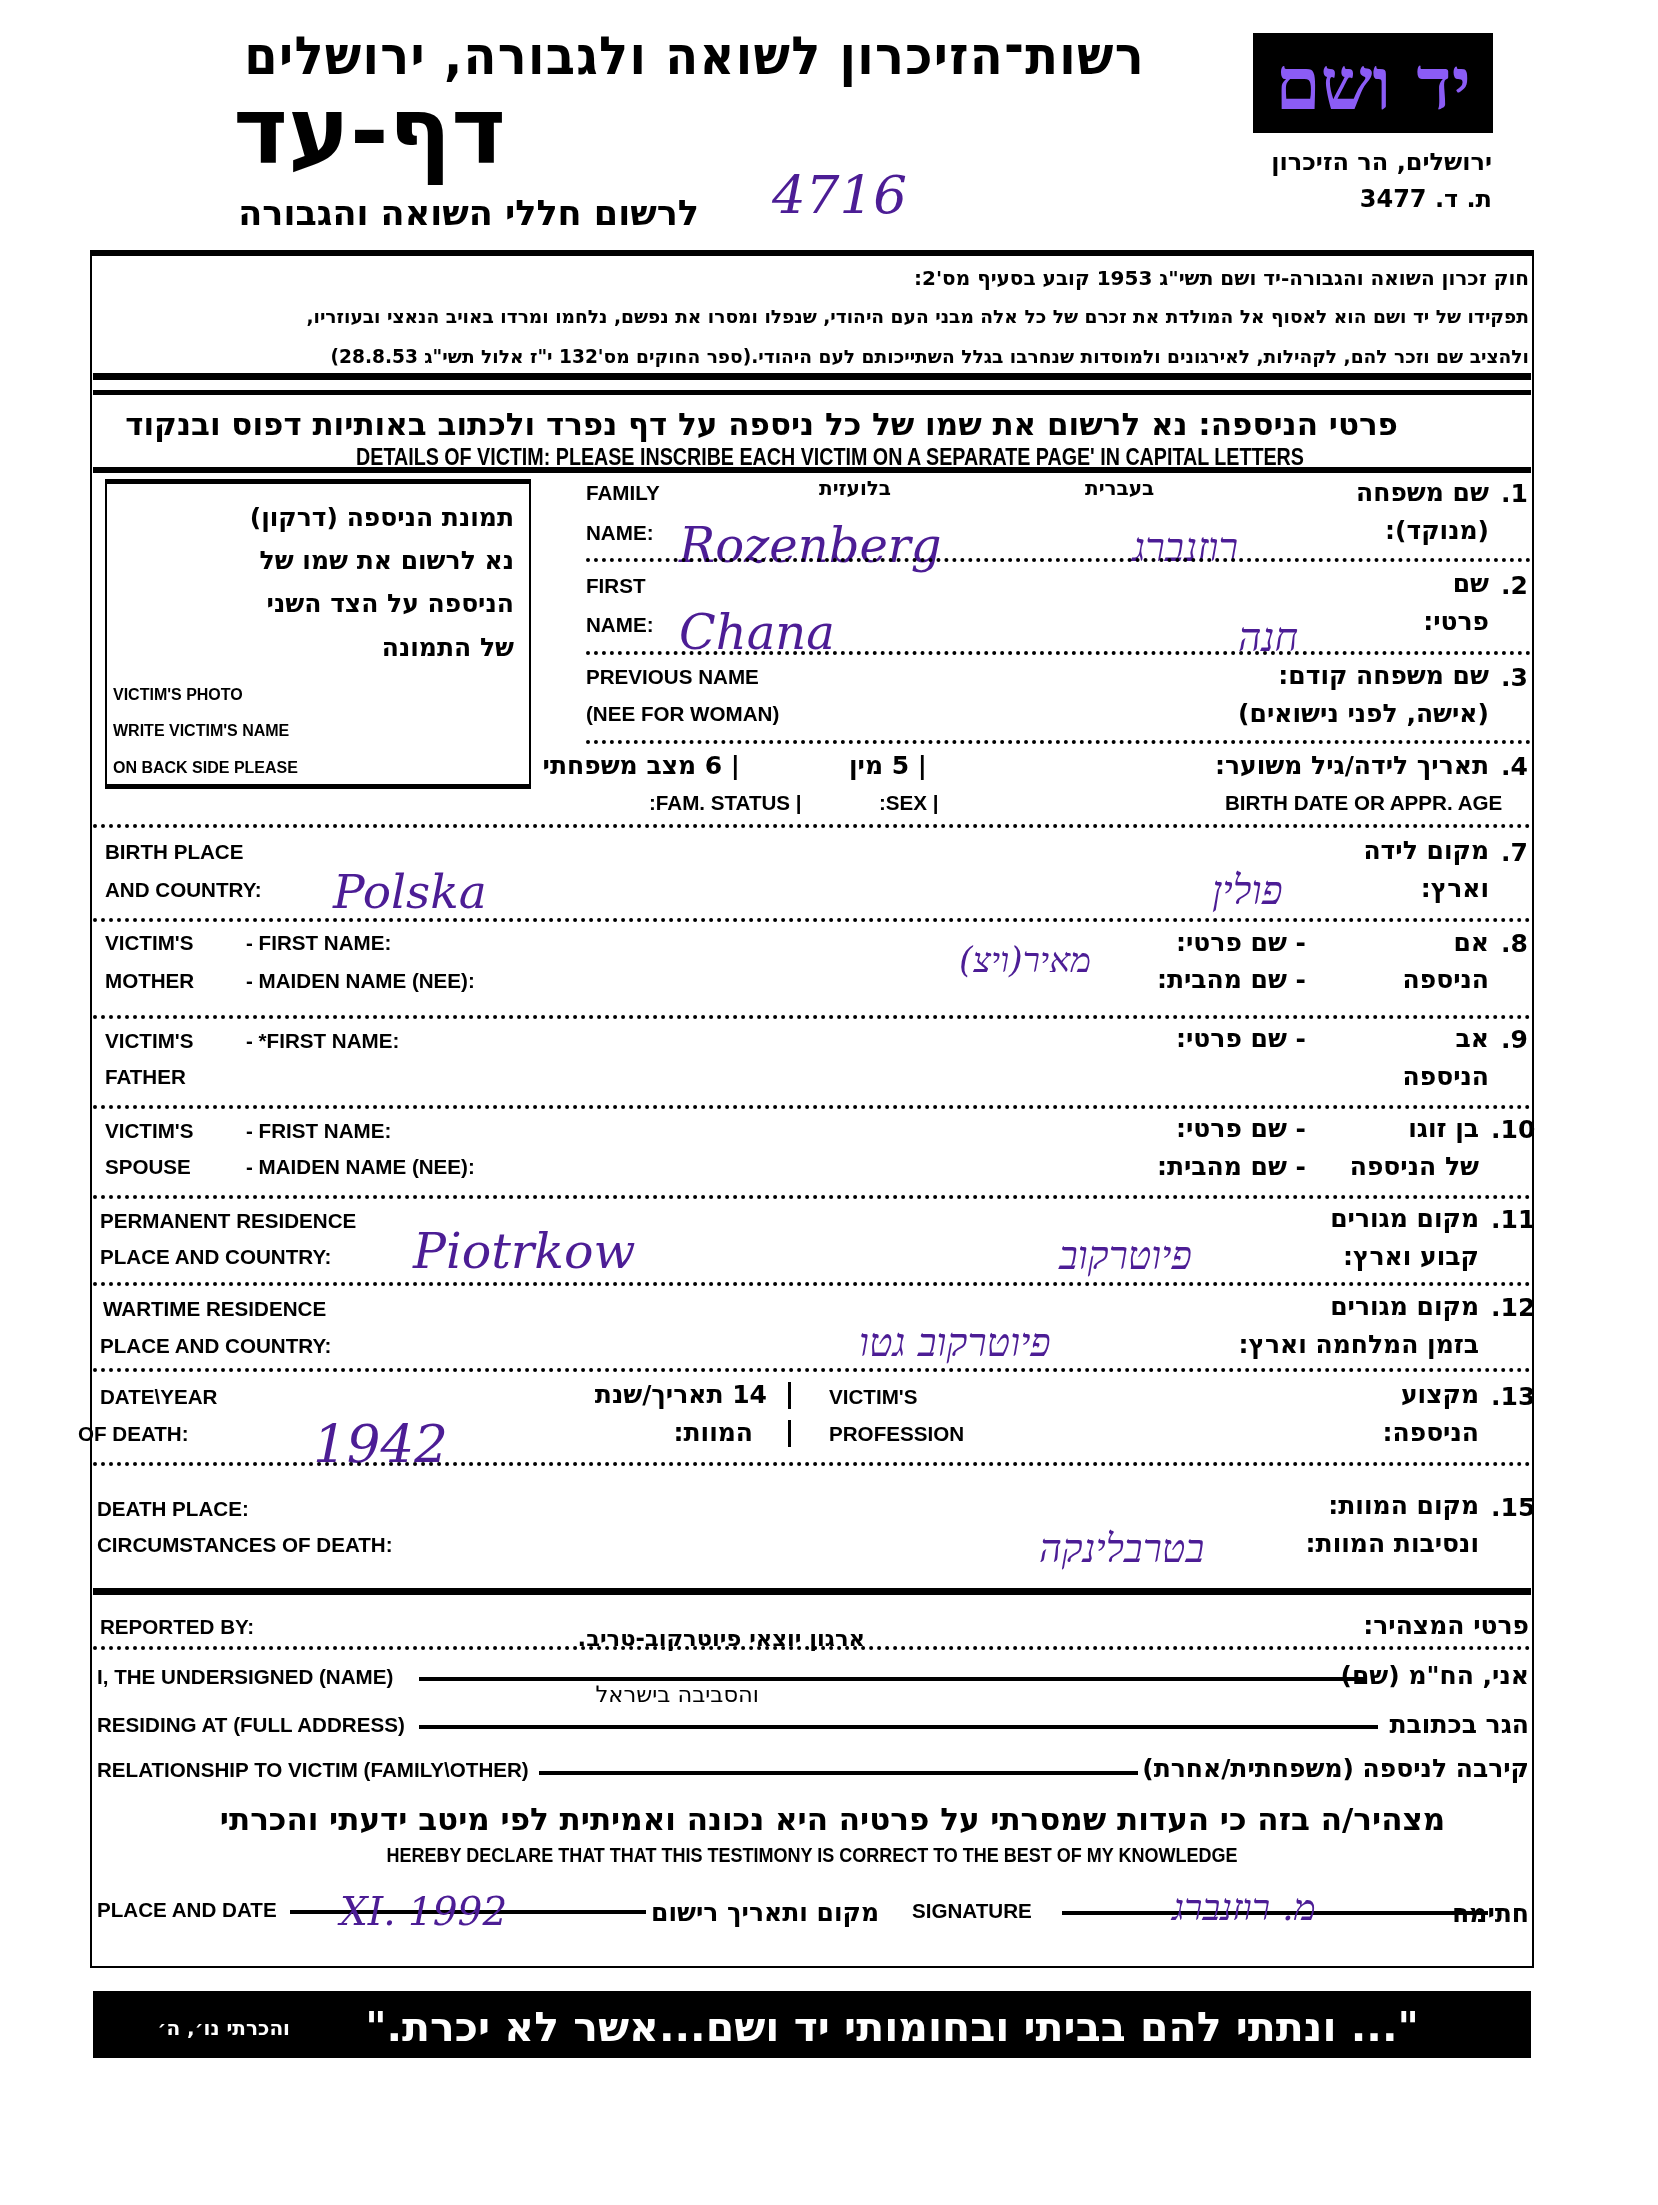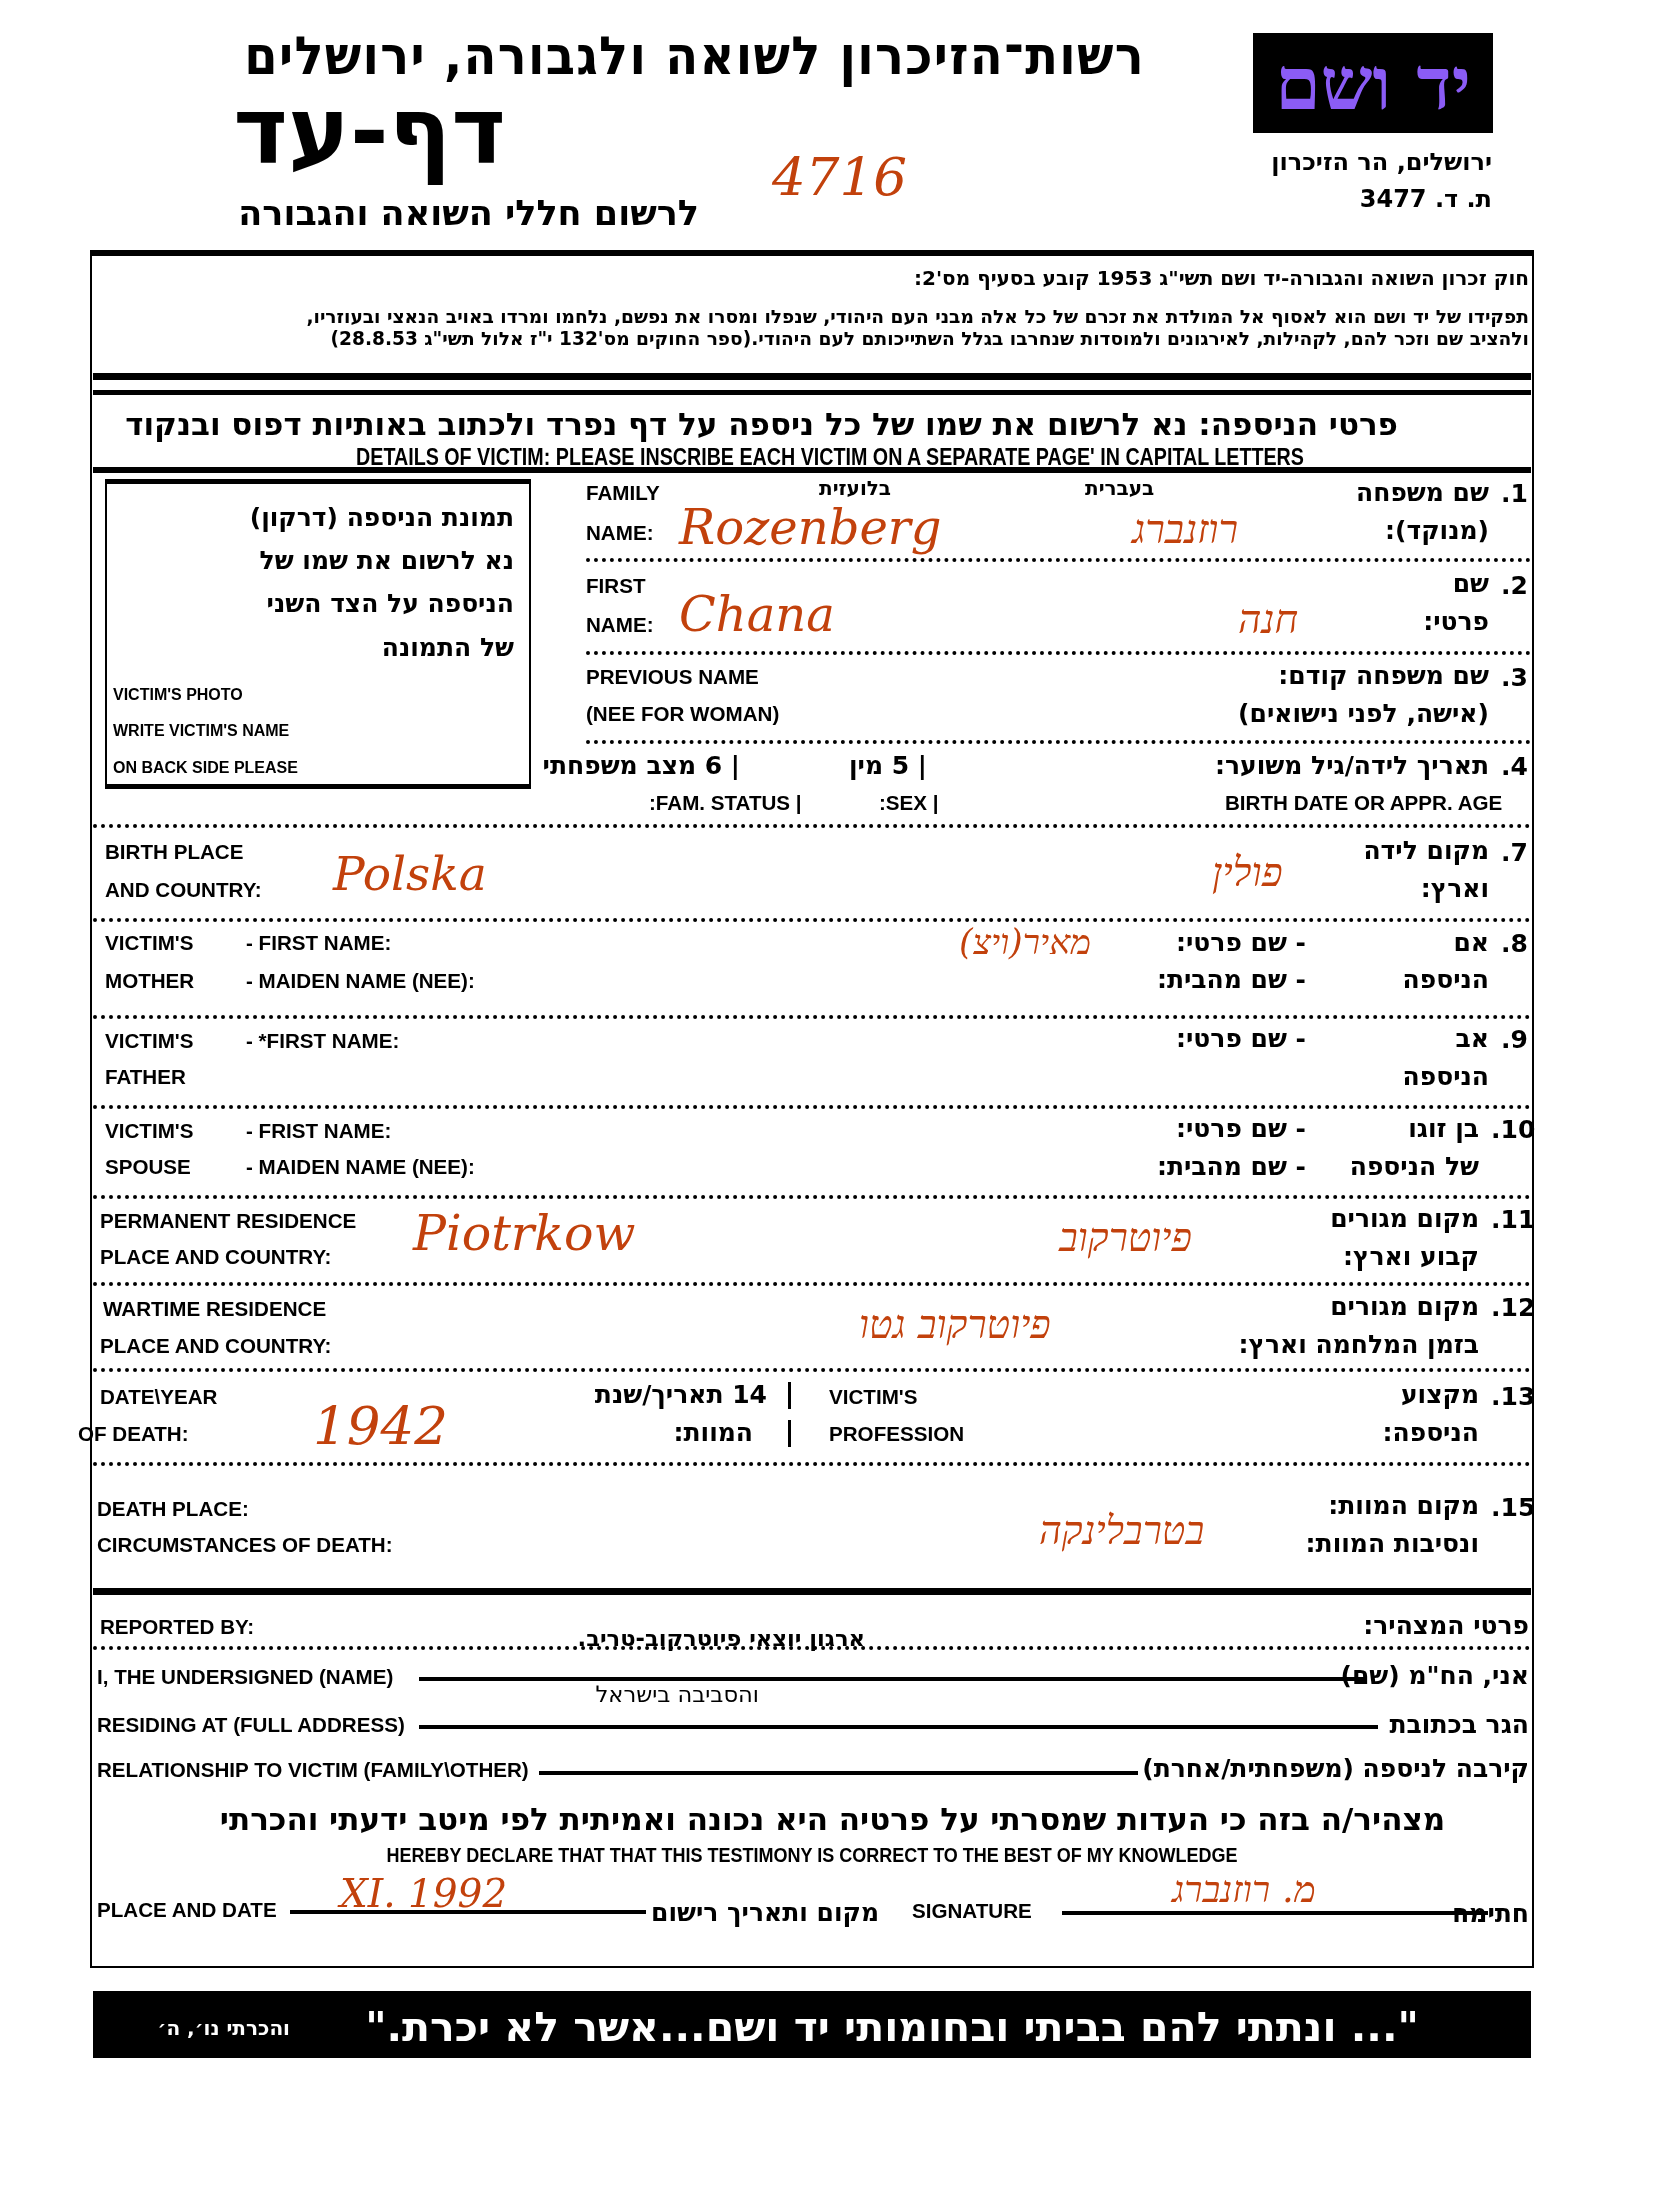--- a/index.html
+++ b/index.html
@@ -1,39 +1,39 @@
 <!DOCTYPE html>
 <html style="font-size:10.7px"><head>
 <meta charset="utf-8">
 <style>
   * { box-sizing: border-box; margin: 0; padding: 0; }
   html, body { width: 1659px; height: 2205px; background: #ffffff; }
   body { position: relative; font-family: "Liberation Sans", sans-serif; color: #000; overflow: hidden; }
   .abs { position: absolute; }
   .heb { direction: rtl; font-family: "DejaVu Sans", sans-serif; font-weight: bold; white-space: nowrap; }
   .eng { font-family: "Liberation Sans", sans-serif; font-weight: bold; white-space: nowrap; transform-origin: left center; }
-  .hand { font-family: "DejaVu Serif", serif; font-style: italic; font-weight: normal; white-space: nowrap; color: #c2410c; }
+  .hand { font-family: "DejaVu Serif", serif; font-style: italic; font-weight: normal; white-space: nowrap; color: #4c1d95; margin-top: 18px; }
   .dots { position: absolute; height: 0; border-top: 4px dotted #000; }
   .solid { position: absolute; background: #000; }
 
   
   #org-title { left: 133px; top: 27px; width: 1012px; font-size: 48px; text-align: right; letter-spacing: 1.3px; transform: scaleY(1.1); }
   #form-title { left: 133px; top: 85px; width: 373px; font-size: 93px; text-align: right; line-height: 1; }
   #form-subtitle { left: 133px; top: 193px; width: 566px; font-size: 35px; text-align: right; }
   #case-number { left: 772px; top: 146px; font-size: 53px; }
   #logo { left: 1253px; top: 33px; width: 240px; height: 100px; background: #000; color: #8b5cf6; font-size: 73px; text-align: center; line-height: 100px; font-family: "DejaVu Serif", serif; }
   #logo-address { left: 1252px; top: 148px; width: 240px; font-size: 24px; text-align: right; }
   #logo-po { left: 1252px; top: 185px; width: 240px; font-size: 24px; text-align: right; }
 
   
   #frame { left: 90px; top: 250px; width: 1444px; height: 1718px; border: 2px solid #000; border-top: 6.7px solid #000; }
   .law { right: 130px; font-size: 20px; text-align: right; }
   #law-1 { top: 266px; }
   #law-2 { top: 306px; }
-  #law-3 { top: 328px; }
+  #law-3 { top: 346px; }
 
   #details-he { left: 253px; top: 406px; width: 1145px; font-size: 31px; text-align: center; }
   #details-en { left: 253px; top: 443px; width: 1145px; font-size: 24px; text-align: center; }
 
   
   #photo-box { left: 105px; top: 479px; width: 426px; height: 310px; border: 2px solid #000; border-top: 5.3px solid #000; border-bottom: 5.3px solid #000; }
   .photo-he { right: 1145px; font-size: 25px; text-align: right; }
   .photo-en { left: 113px; font-size: 16px; }
 
   .lbl-he { font-size: 25px; text-align: right; }

